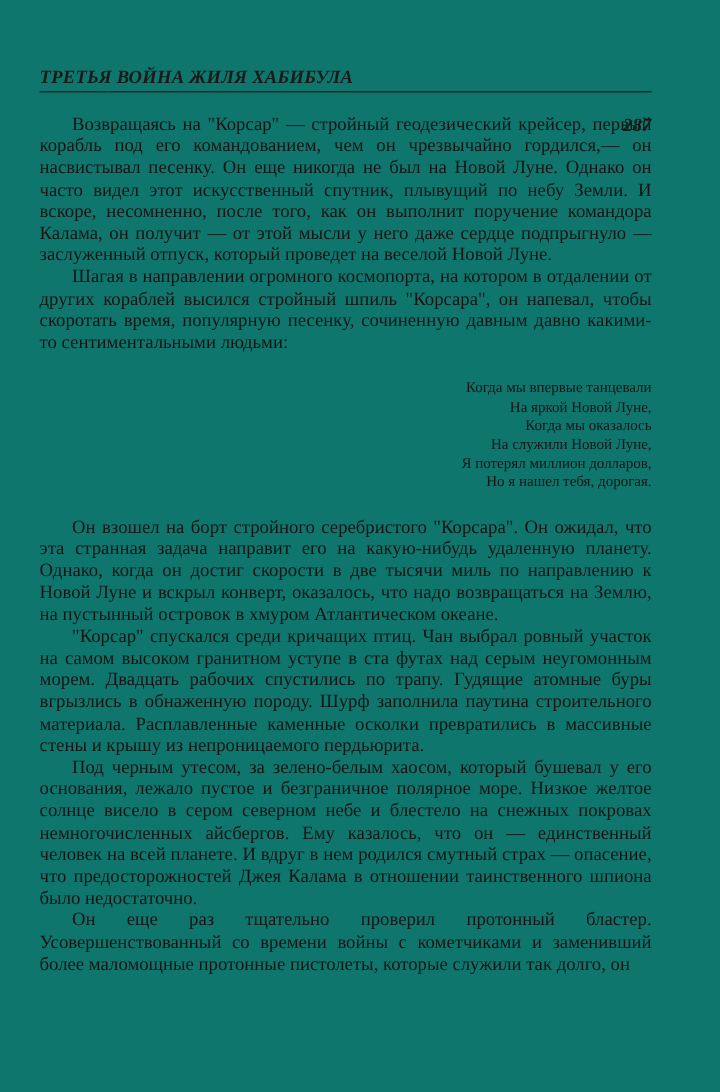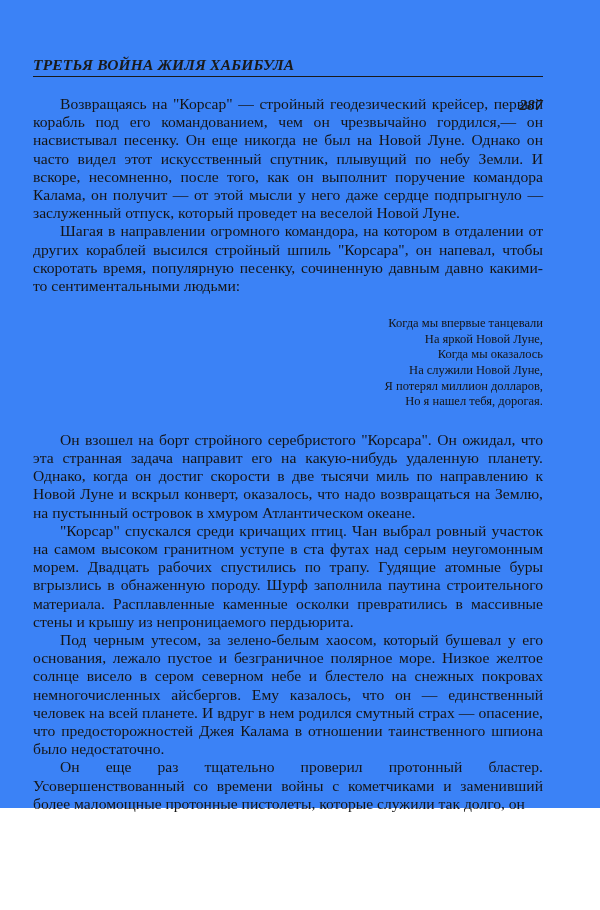--- a/index.html
+++ b/index.html
@@ -1,17 +1,17 @@
 <!DOCTYPE html>
 <html><head>
 <meta charset="utf-8">
 <style>
   html, body { margin: 0; padding: 0; background: #ffffff; }
   body { width: 600px; height: 910px; position: relative; overflow: hidden; }
-  .page { position: absolute; left: 0; top: 0; width: 600px; height: 808px; background: #3b82f6; }
+  .page { position: absolute; left: 0; top: 0; width: 600px; height: 910px; background: #0f766e; }
   .header {
     position: absolute; left: 33px; top: 56px; width: 510px; height: 20px;
     border-bottom: 1.5px solid #1a1a1a;
     font-family: "Liberation Serif", serif; font-style: italic; font-weight: bold;
     font-size: 15.5px; color: #1a1a1a; letter-spacing: 0.2px;
   }
   .header .title { position: absolute; left: 0; top: 0; }
   .header .pageno { position: absolute; right: 0; top: 0; margin-top: 40px; }
   .body {
     position: absolute; left: 33px; top: 95px; width: 510px;
@@ -30,21 +30,21 @@
 <body>
 
 <div class="page">
   <div class="header">
     <span class="title">ТРЕТЬЯ ВОЙНА ЖИЛЯ ХАБИБУЛА</span>
     <span class="pageno">287</span>
   </div>
 
   <div class="body">
     <p>Возвращаясь на "Корсар" — стройный геодезический крейсер, первый корабль под его командованием, чем он чрезвычайно гордился,— он насвистывал песенку. Он еще никогда не был на Новой Луне. Однако он часто видел этот искусственный спутник, плывущий по небу Земли. И вскоре, несомненно, после того, как он выполнит поручение командора Калама, он получит — от этой мысли у него даже сердце подпрыгнуло — заслуженный отпуск, который проведет на веселой Новой Луне.</p>
-    <p>Шагая в направлении огромного командора, на котором в отдалении от других кораблей высился стройный шпиль "Корсара", он напевал, чтобы скоротать время, популярную песенку, сочиненную давным давно какими-то сентиментальными людьми:</p>
+    <p>Шагая в направлении огромного космопорта, на котором в отдалении от других кораблей высился стройный шпиль "Корсара", он напевал, чтобы скоротать время, популярную песенку, сочиненную давным давно какими-то сентиментальными людьми:</p>
 
     <div class="poem">
       <div>Когда мы впервые танцевали</div>
       <div>На яркой Новой Луне,</div>
       <div>Когда мы оказалось</div>
       <div>На служили Новой Луне,</div>
       <div>Я потерял миллион долларов,</div>
       <div>Но я нашел тебя, дорогая.</div>
     </div>
 

